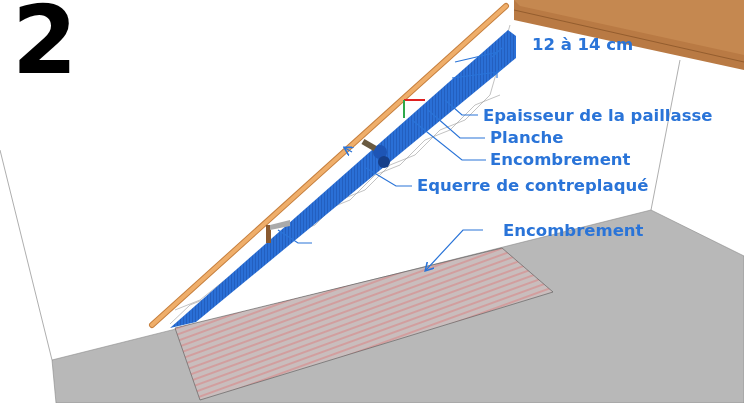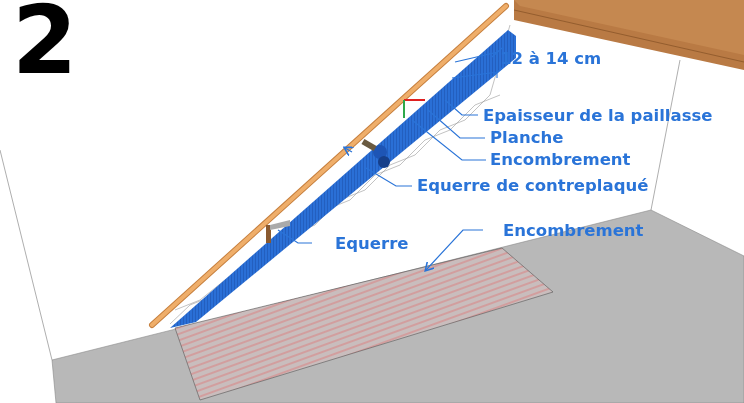--- a/index.html
+++ b/index.html
@@ -91,20 +91,19 @@
       <polyline points="412,120 462,160 486,160"></polyline>
       <polyline points="366,168 396,186 412,186"></polyline>
       <polyline points="278,230 298,243 312,243"></polyline>
       <line x1="352" y1="152" x2="345" y2="148" marker-end="url(#arrow)"></line>
       <polyline points="483,230 463,230 426,270" marker-end="url(#arrow)"></polyline>
     </g>
   </svg>
 
   <div class="step-number">2</div>
 
-  <div class="label" style="left:500px; top:51px;">12 à 14 cm</div>
+  <div class="label" style="left:500px; top:37px;padding-left:32px;">12 à 14 cm</div>
   <div class="label" style="left:483px; top:108px;text-align:center;">Epaisseur de la paillasse</div>
   <div class="label" style="left:490px; top:130px;">Planche</div>
   <div class="label" style="left:490px; top:152px;">Encombrement</div>
   <div class="label" style="left:417px; top:178px;">Equerre de contreplaqué</div>
-  <div class="label" style="left:335px; top:236px;">Equerre</div>
   <div class="label" style="left:503px; top:223px;">Encombrement</div>
 </div>
 
 </body></html>

